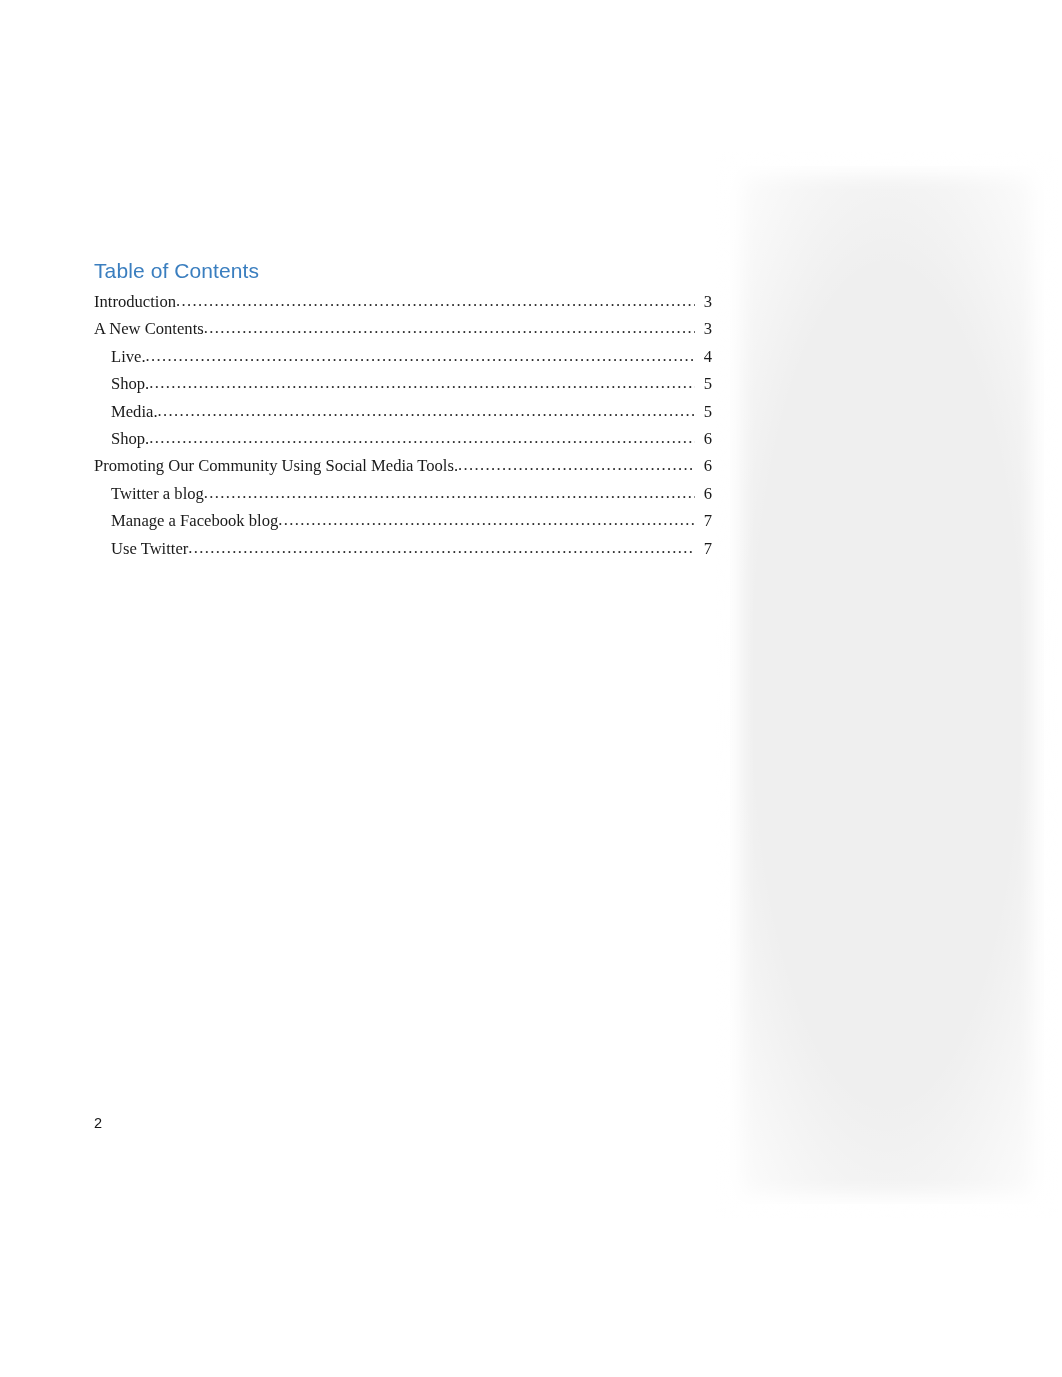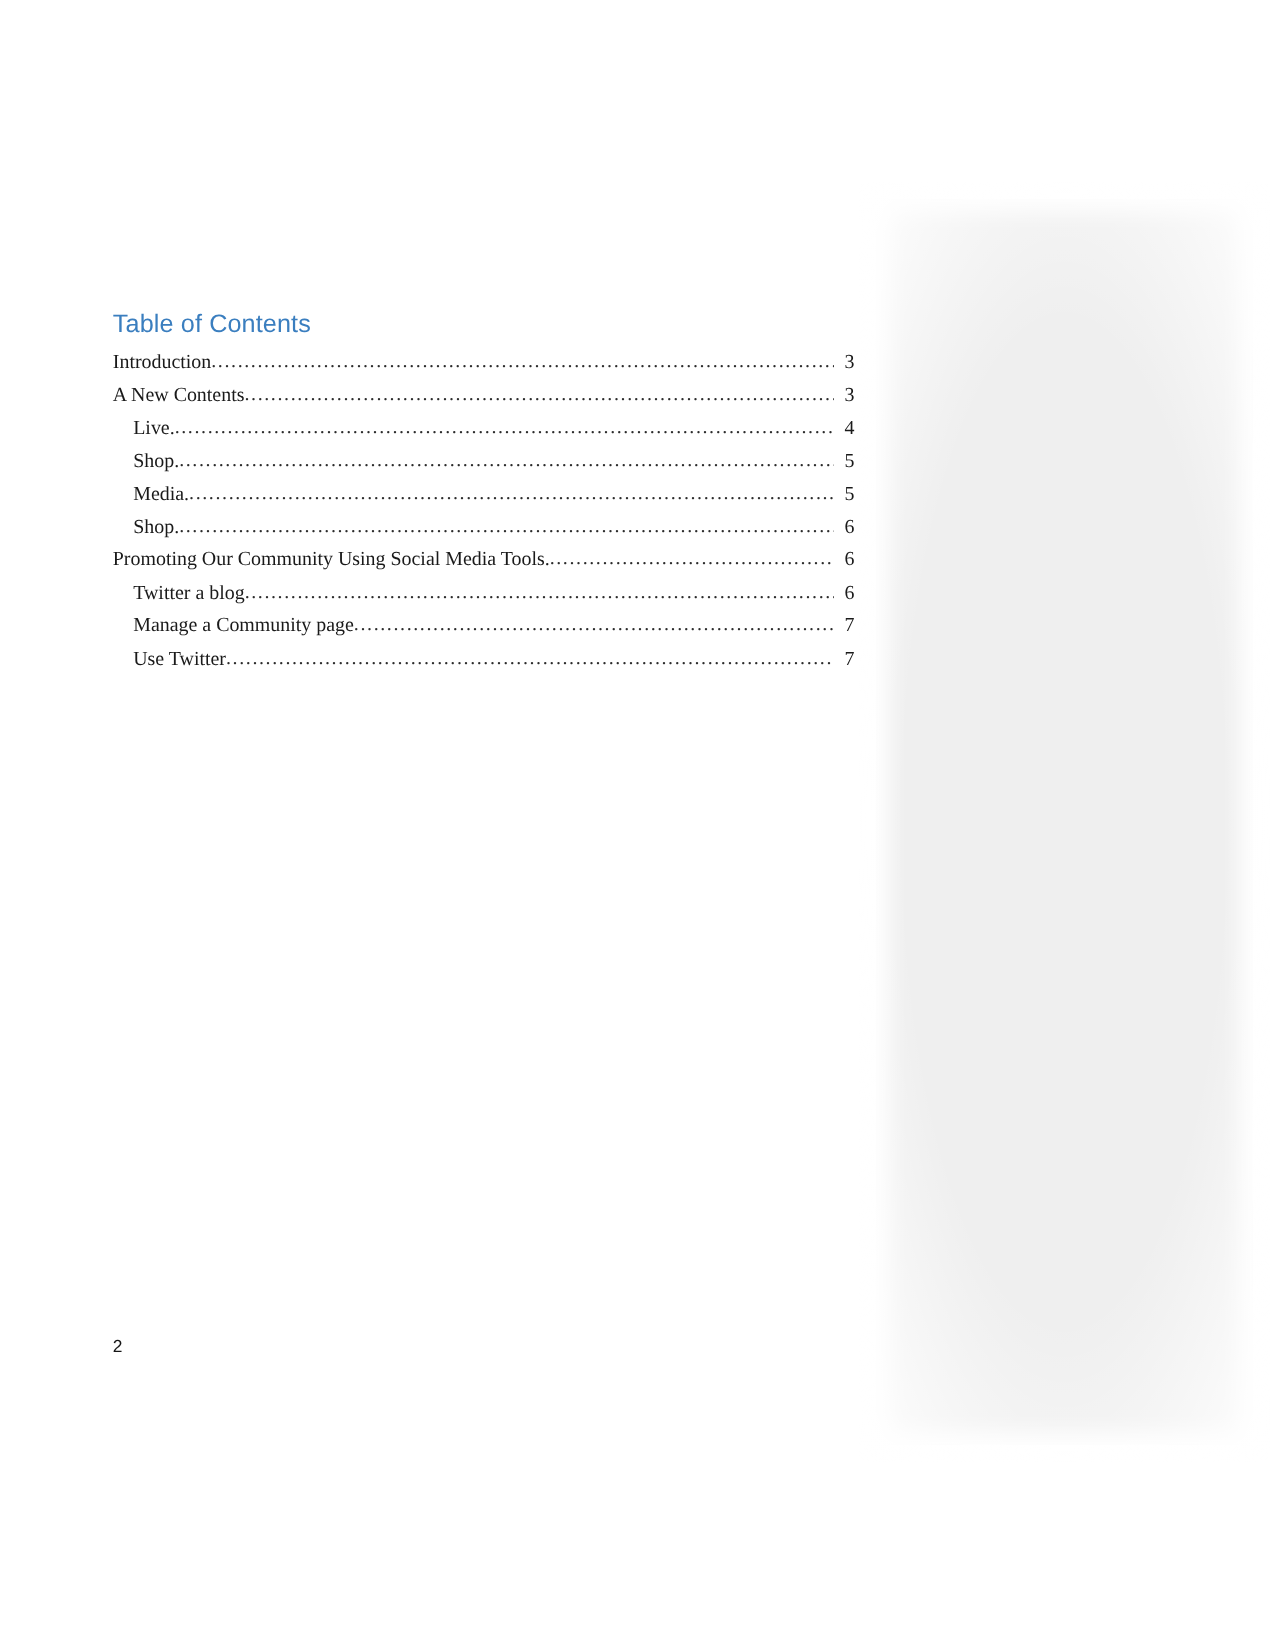--- a/index.html
+++ b/index.html
@@ -160,21 +160,21 @@
       <span class="toc-page">6</span>
     </div>
 
     <div class="toc-row lvl2">
       <span class="toc-label">Twitter a blog </span>
       <span class="toc-leader"></span>
       <span class="toc-page">6</span>
     </div>
 
     <div class="toc-row lvl2">
-      <span class="toc-label">Manage a Community page</span>
+      <span class="toc-label">Manage a Facebook blog</span>
       <span class="toc-leader"></span>
       <span class="toc-page">7</span>
     </div>
 
     <div class="toc-row lvl2">
       <span class="toc-label">Use Twitter</span>
       <span class="toc-leader"></span>
       <span class="toc-page">7</span>
     </div>
 

